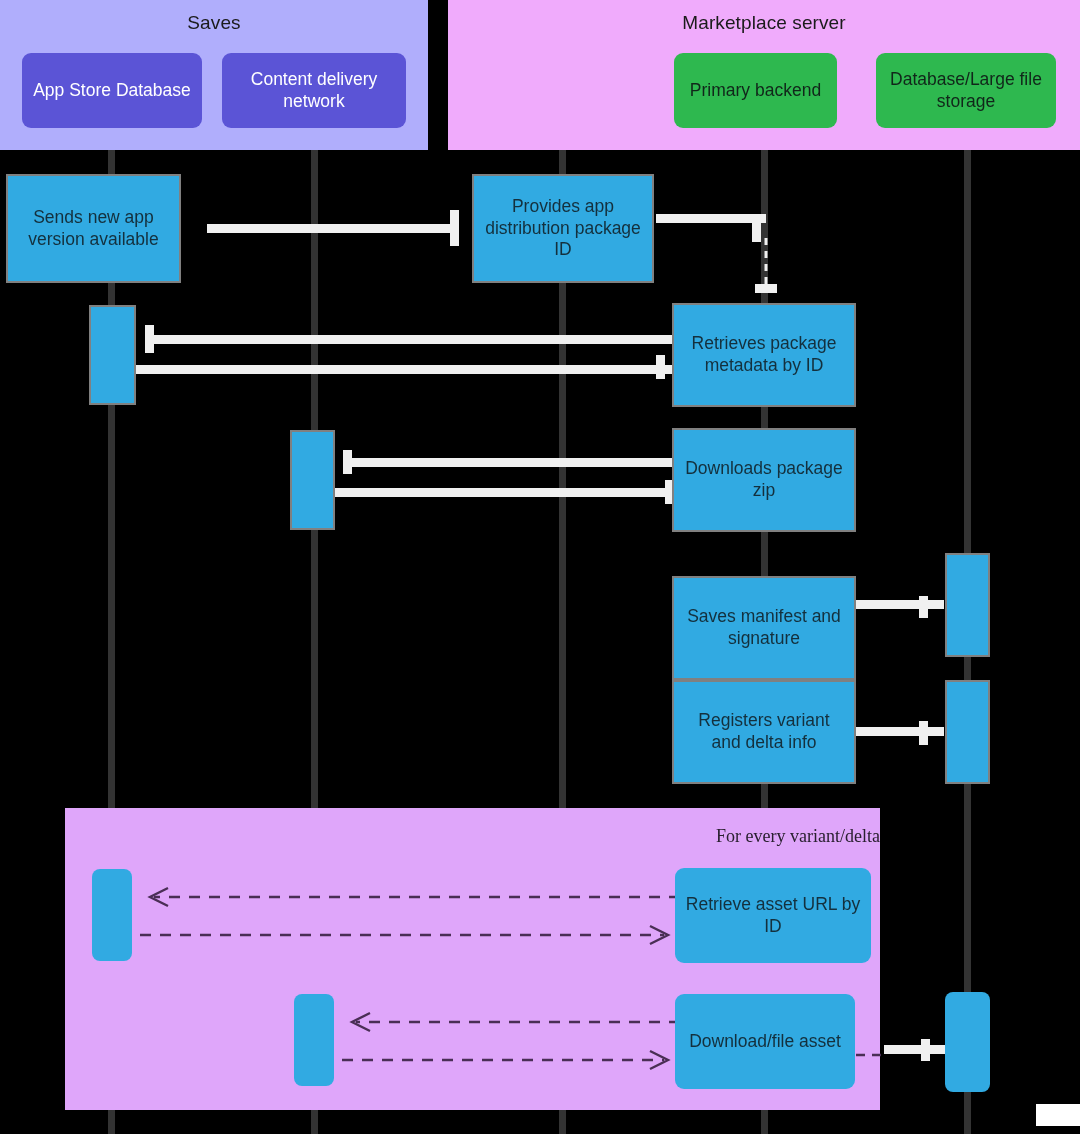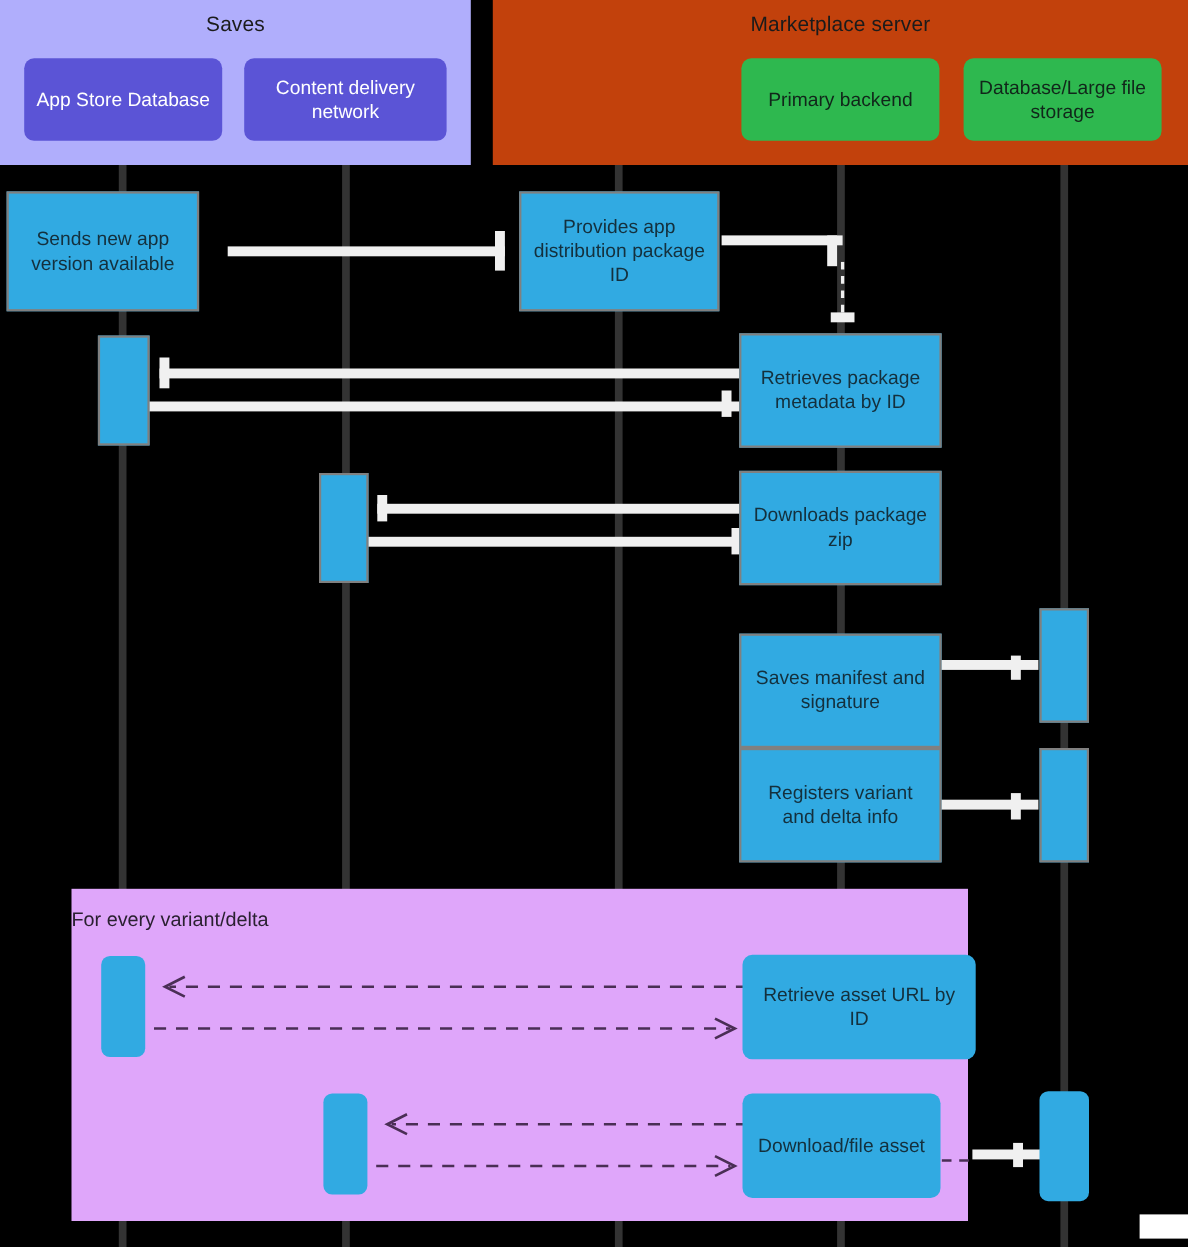--- a/index.html
+++ b/index.html
@@ -16,21 +16,21 @@
   }
 
   
   .group{
     position:absolute;
     top:0;
     height:150px;
     box-sizing:border-box;
   }
   .group.apple{ left:0;   width:428px; background:#B0AEFC; }
-  .group.server{left:448px;width:632px; background:#c2410c; }
+  .group.server{left:448px;width:632px; background:#f0abfc; }
 
   .group-title{
     position:absolute;
     left:0; right:0; top:12px;
     text-align:center;
     font-size:19px;
     color:#1b1b1b;
     letter-spacing:.1px;
   }
 
@@ -101,23 +101,24 @@
 
   
   .fragment{
     position:absolute;
     background:#DFA6FA;
     box-sizing:border-box;
   }
   .fragment-label{
     position:absolute;
     left:0; right:0; top:18px;
-    text-align:left;
+    text-align:right;
     font-size:18px;
     color:#2a2030;
+    font-family:Liberation Serif, serif;
   }
 
   
   .dashwrap{position:absolute;}
   .dashwrap svg{display:block;}
 
   .white-block{
     position:absolute;
     background:#ffffff;
   }
@@ -132,21 +133,21 @@
     <div class="actor purple" style="left:22px;width:180px;">
       <span>App Store Database</span>
     </div>
     <div class="actor purple" style="left:222px;width:184px;">
       <span>Content delivery network</span>
     </div>
   </div>
 
   <div class="group server">
     <div class="group-title">Marketplace server</div>
-    <div class="actor green" style="left:226px;width:180px;">
+    <div class="actor green" style="left:226px;width:163px;">
       <span>Primary backend</span>
     </div>
     <div class="actor green" style="left:428px;width:180px;">
       <span>Database/Large file storage</span>
     </div>
   </div>
 
   <div class="lifeline" style="left:111px;"></div>
   <div class="lifeline" style="left:314px;"></div>
   <div class="lifeline" style="left:562px;"></div>
@@ -219,21 +220,21 @@
 
   <div class="dashwrap" style="left:132px;top:880px;width:548px;height:70px;">
     <svg width="548" height="70" viewBox="0 0 548 70">
       <line x1="548" y1="17" x2="22" y2="17" stroke="#4A2E55" stroke-width="2.4" stroke-dasharray="11,9"></line>
       <polyline points="36,8 18,17 36,26" fill="none" stroke="#4A2E55" stroke-width="2.4"></polyline>
       <line x1="8" y1="55" x2="532" y2="55" stroke="#4A2E55" stroke-width="2.4" stroke-dasharray="11,9"></line>
       <polyline points="518,46 536,55 518,64" fill="none" stroke="#4A2E55" stroke-width="2.4"></polyline>
     </svg>
   </div>
 
-  <div class="note round" style="left:675px;top:868px;width:212px;height:95px;text-align:center;">
+  <div class="note round" style="left:675px;top:868px;width:196px;height:95px;text-align:center;">
     <span>Retrieve asset URL by ID</span>
   </div>
 
   <div class="act noborder" style="left:294px;top:994px;width:40px;height:92px;"></div>
 
   <div class="dashwrap" style="left:334px;top:1005px;width:346px;height:70px;">
     <svg width="346" height="70" viewBox="0 0 346 70">
       <line x1="346" y1="17" x2="22" y2="17" stroke="#4A2E55" stroke-width="2.4" stroke-dasharray="11,9"></line>
       <polyline points="36,8 18,17 36,26" fill="none" stroke="#4A2E55" stroke-width="2.4"></polyline>
       <line x1="8" y1="55" x2="330" y2="55" stroke="#4A2E55" stroke-width="2.4" stroke-dasharray="11,9"></line>

